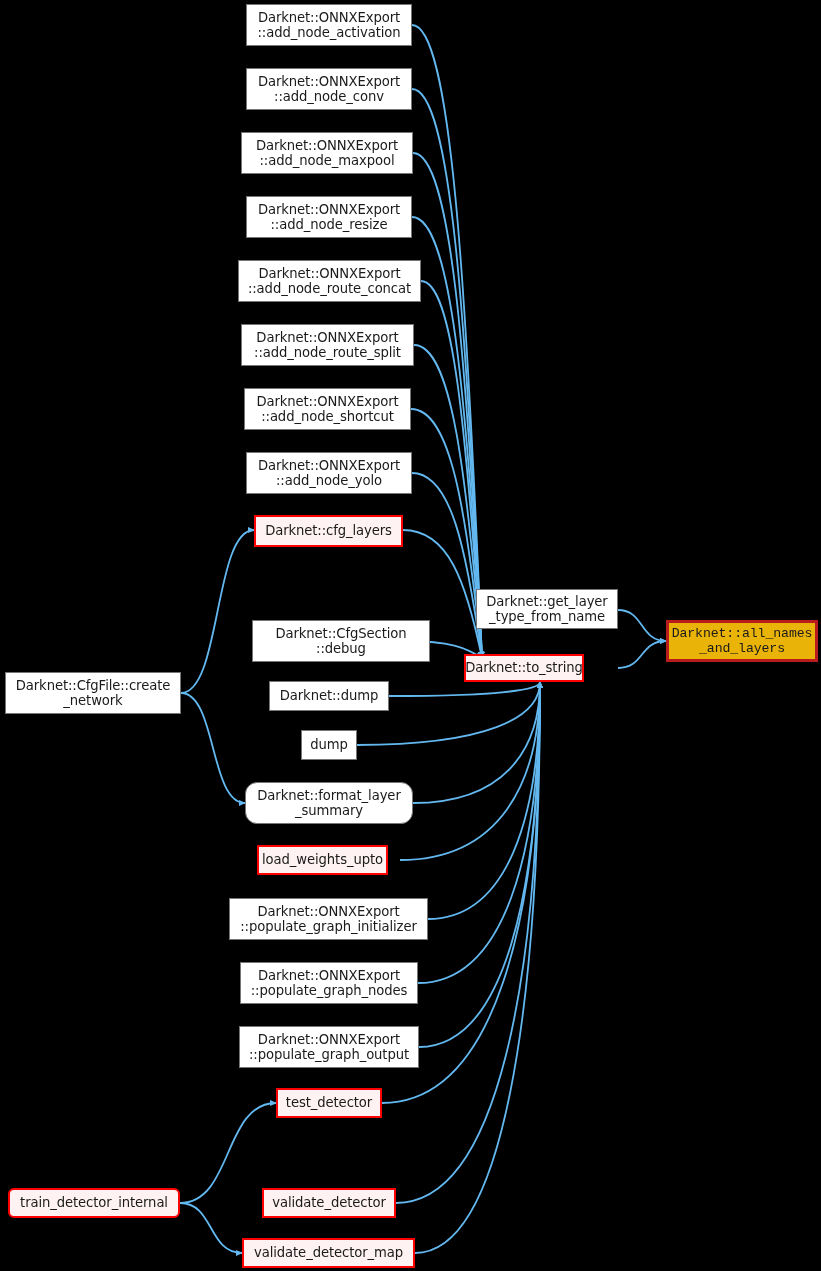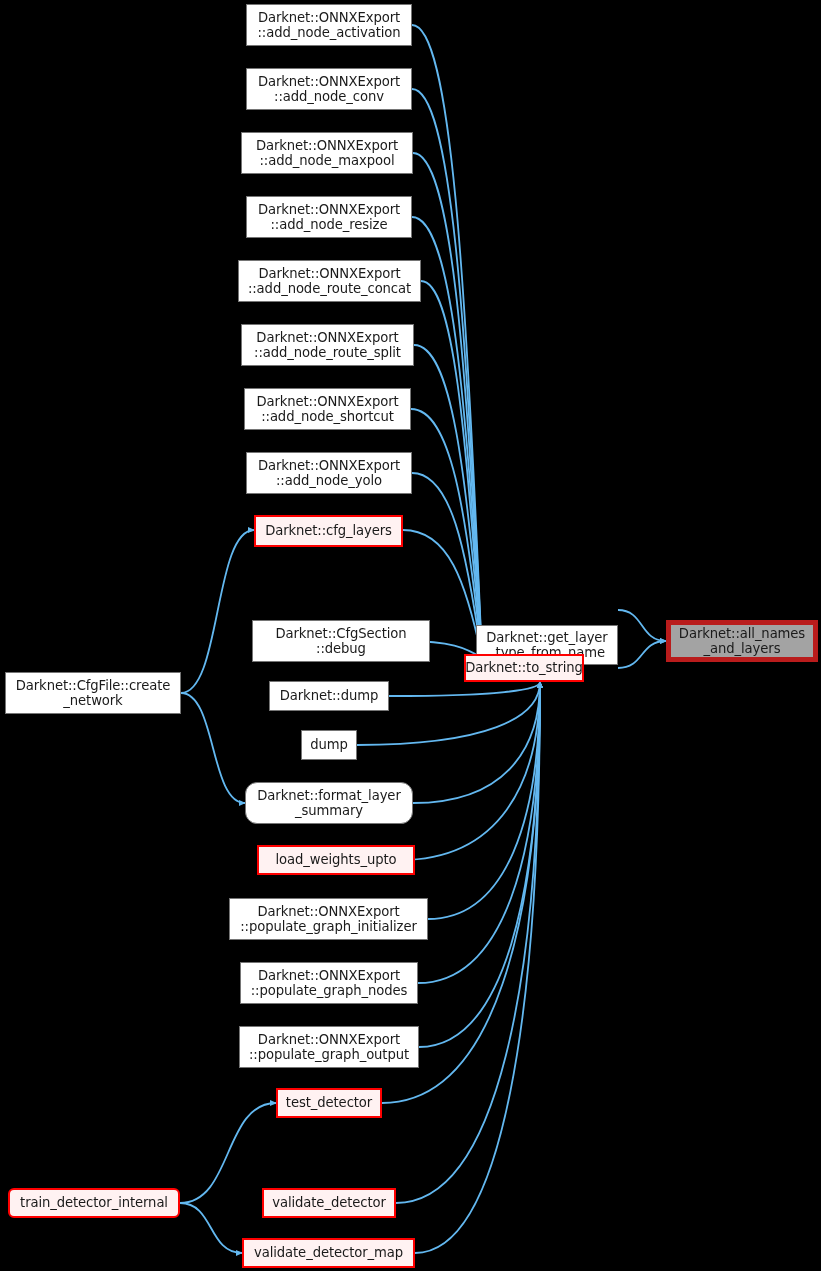--- a/index.html
+++ b/index.html
@@ -37,22 +37,23 @@
     letter-spacing: -0.1px;
     white-space: pre-line;
     z-index: 5;
     user-select: none;
   }
   .node.highlight {
     border: 2px solid #ff0000;
     background: #fff2f2;
   }
   .node.focus {
-    background: #a3a3a3;
-    border: 5px solid #b91c1c;
+    background: #eab308;
+    border: 3px solid #b91c1c;
+    font-family: Liberation Mono, monospace;
   }
 </style>
 </head>
 <body>
 
 <div id="canvas">
   <svg id="edge-layer" viewBox="0 0 821 1271">
       <defs>
         <marker id="ah" viewBox="0 0 10 10" refX="9" refY="5" markerWidth="7" markerHeight="7" orient="auto-start-reverse" markerUnits="userSpaceOnUse">
           <path d="M0,0.6 L10,5 L0,9.4 z" fill="#63b8f0"></path>
@@ -104,30 +105,30 @@
 ::add_node_yolo</span></div>
       <div class="node highlight" style="left: 254px; top: 515px; width: 149px; height: 32px;"><span>Darknet::cfg_layers</span></div>
       <div class="node" style="left: 5px; top: 672px; width: 176px; height: 42px;"><span>Darknet::CfgFile::create
 _network</span></div>
       <div class="node" style="left: 252px; top: 620px; width: 178px; height: 42px;"><span>Darknet::CfgSection
 ::debug</span></div>
       <div class="node" style="left: 269px; top: 681px; width: 120px; height: 30px;"><span>Darknet::dump</span></div>
       <div class="node" style="left: 301px; top: 730px; width: 56px; height: 30px;"><span>dump</span></div>
       <div class="node" style="left: 245px; top: 782px; width: 168px; height: 42px; border-radius: 12px;"><span>Darknet::format_layer
 _summary</span></div>
-      <div class="node highlight" style="left: 257px; top: 845px; width: 158px; height: 30px;"><span>load_weights_upto</span></div>
+      <div class="node highlight" style="left: 257px; top: 845px; width: 131px; height: 30px;"><span>load_weights_upto</span></div>
       <div class="node" style="left: 229px; top: 898px; width: 199px; height: 42px;"><span>Darknet::ONNXExport
 ::populate_graph_initializer</span></div>
       <div class="node" style="left: 240px; top: 962px; width: 178px; height: 42px;"><span>Darknet::ONNXExport
 ::populate_graph_nodes</span></div>
       <div class="node" style="left: 239px; top: 1026px; width: 180px; height: 42px;"><span>Darknet::ONNXExport
 ::populate_graph_output</span></div>
       <div class="node highlight" style="left: 276px; top: 1088px; width: 106px; height: 30px;"><span>test_detector</span></div>
       <div class="node highlight" style="left: 8px; top: 1188px; width: 172px; height: 30px; border-radius: 6px;"><span>train_detector_internal</span></div>
       <div class="node highlight" style="left: 262px; top: 1188px; width: 134px; height: 30px;"><span>validate_detector</span></div>
       <div class="node highlight" style="left: 242px; top: 1238px; width: 173px; height: 30px;"><span>validate_detector_map</span></div>
-      <div class="node" style="left: 476px; top: 589px; width: 142px; height: 40px; margin-top: 36px;"><span>Darknet::get_layer
+      <div class="node" style="left: 476px; top: 589px; width: 142px; height: 40px;"><span>Darknet::get_layer
 _type_from_name</span></div>
       <div class="node highlight" style="left: 464px; top: 654px; width: 120px; height: 28px; text-align: center;"><span>Darknet::to_string</span></div>
       <div class="node focus" style="left: 666px; top: 620px; width: 152px; height: 42px;"><span>Darknet::all_names
 _and_layers</span></div>
     </div>
 </div>
 
 </body></html>

